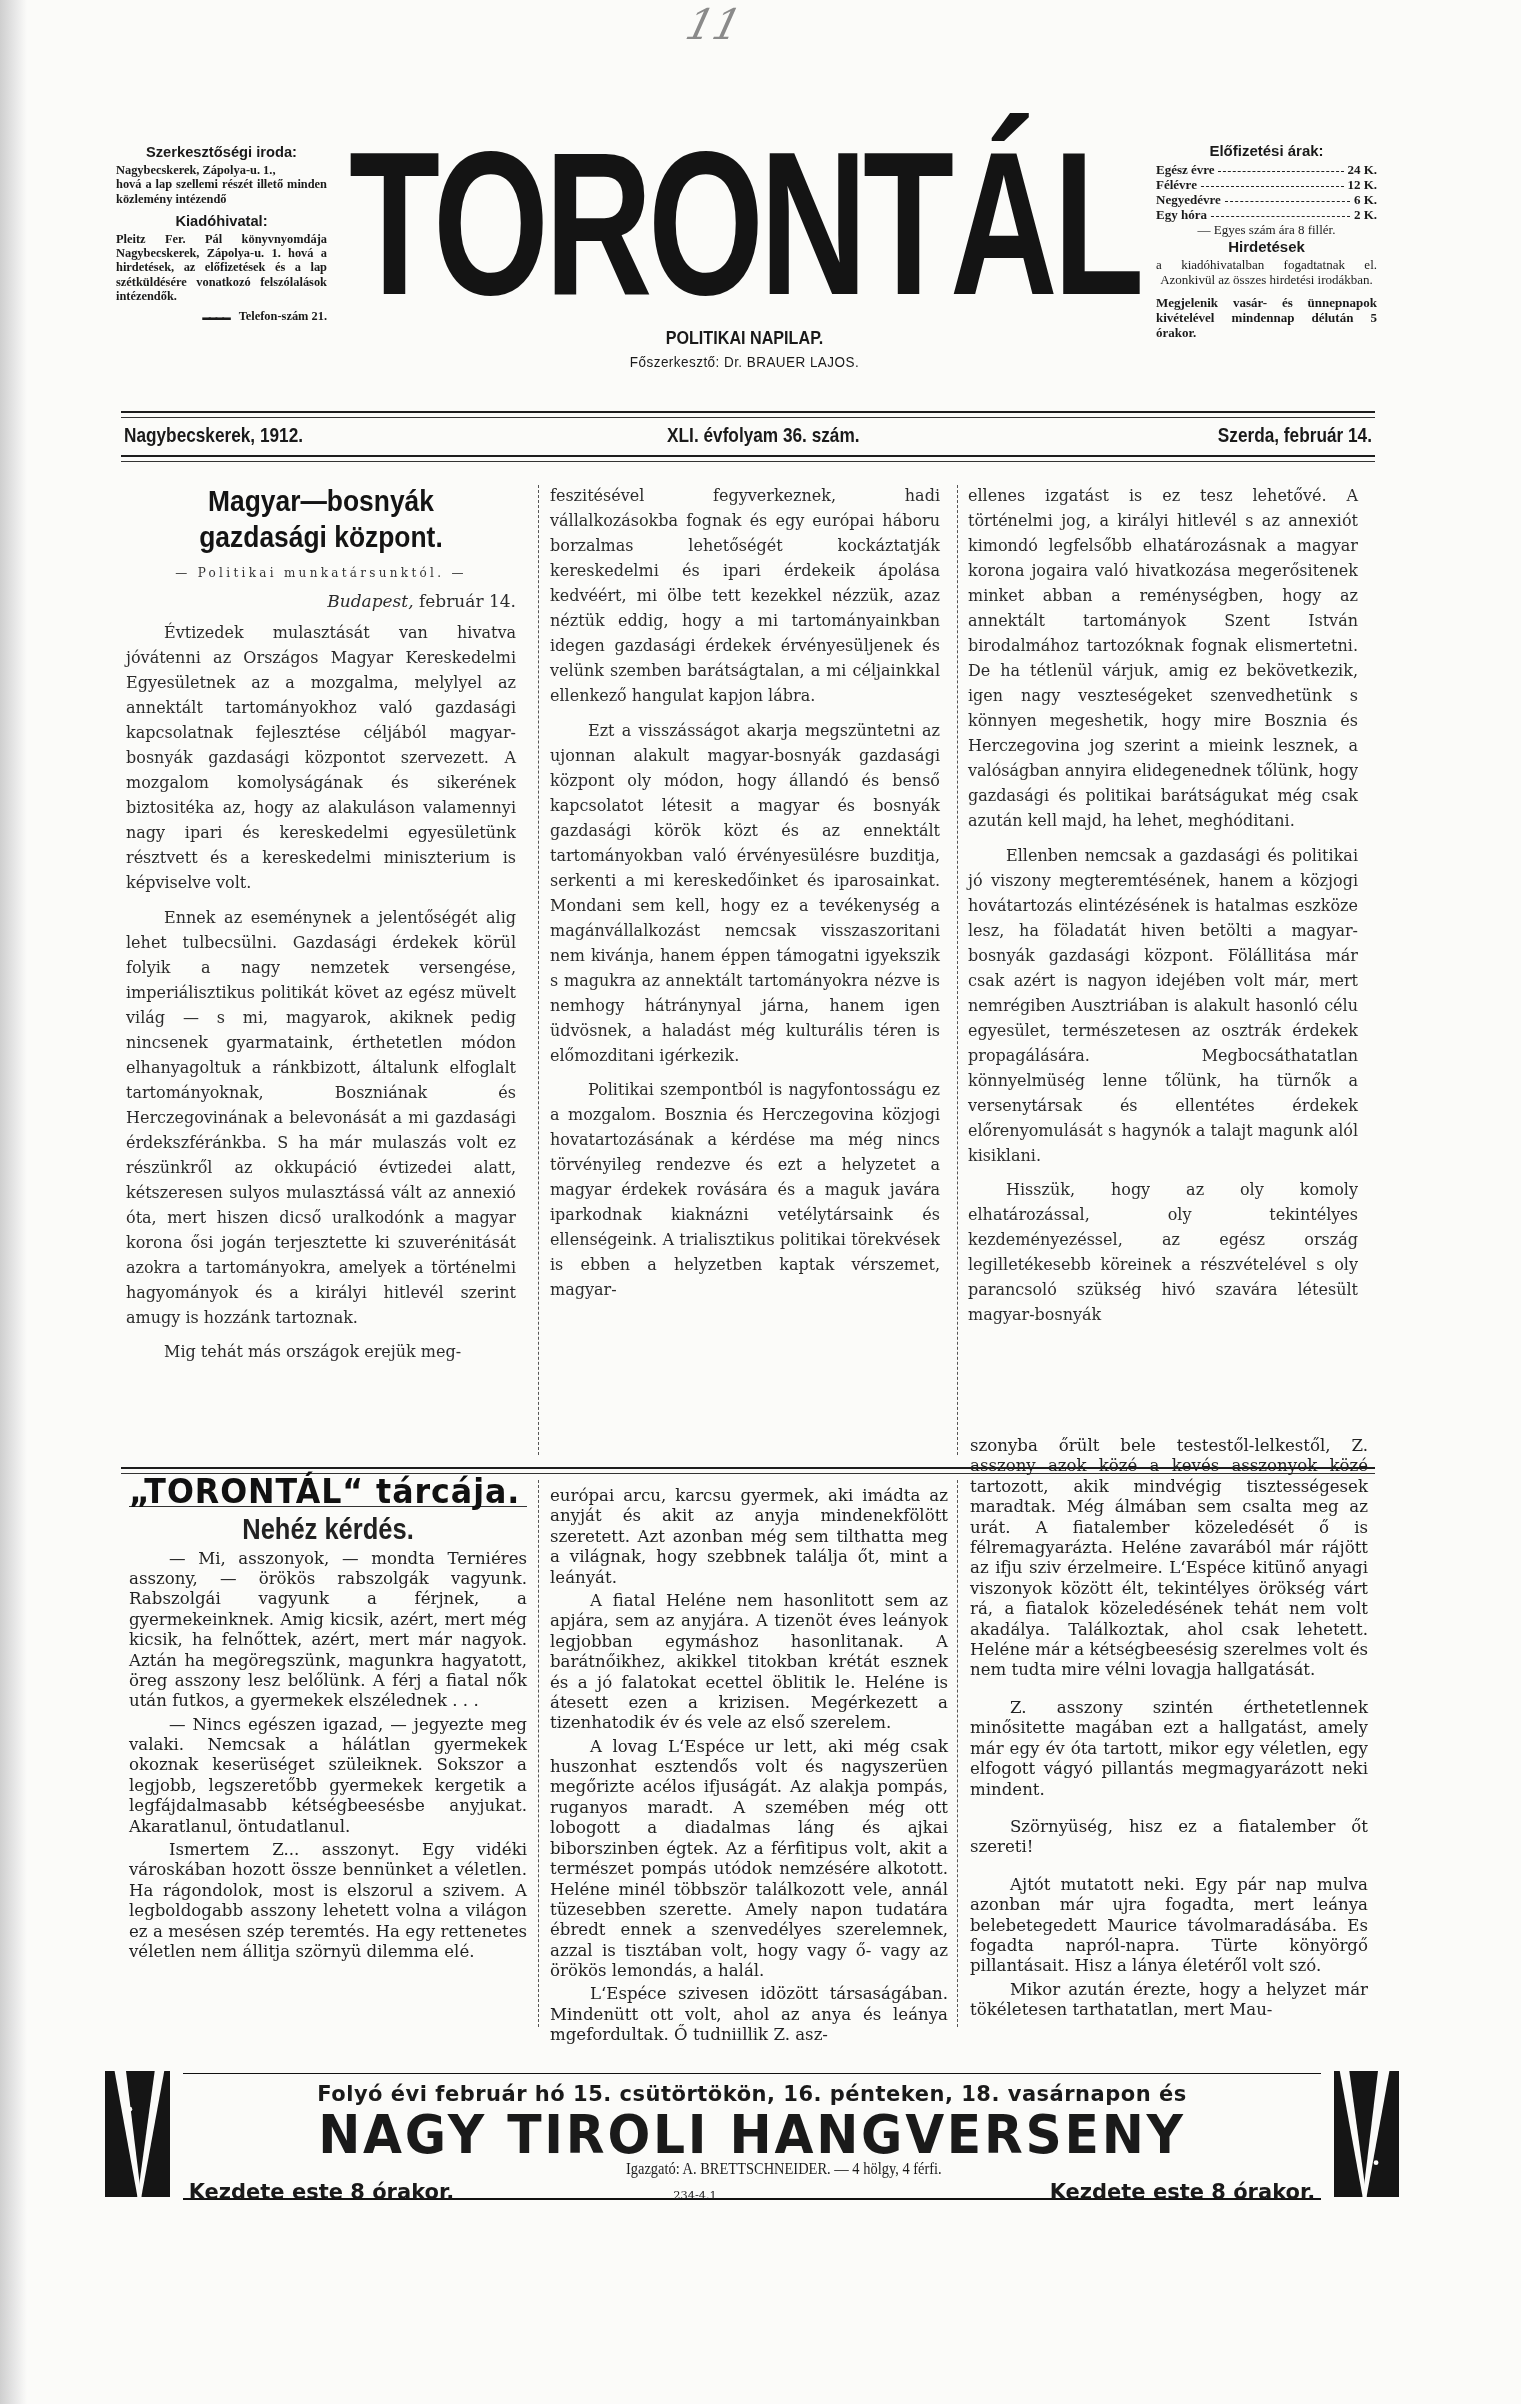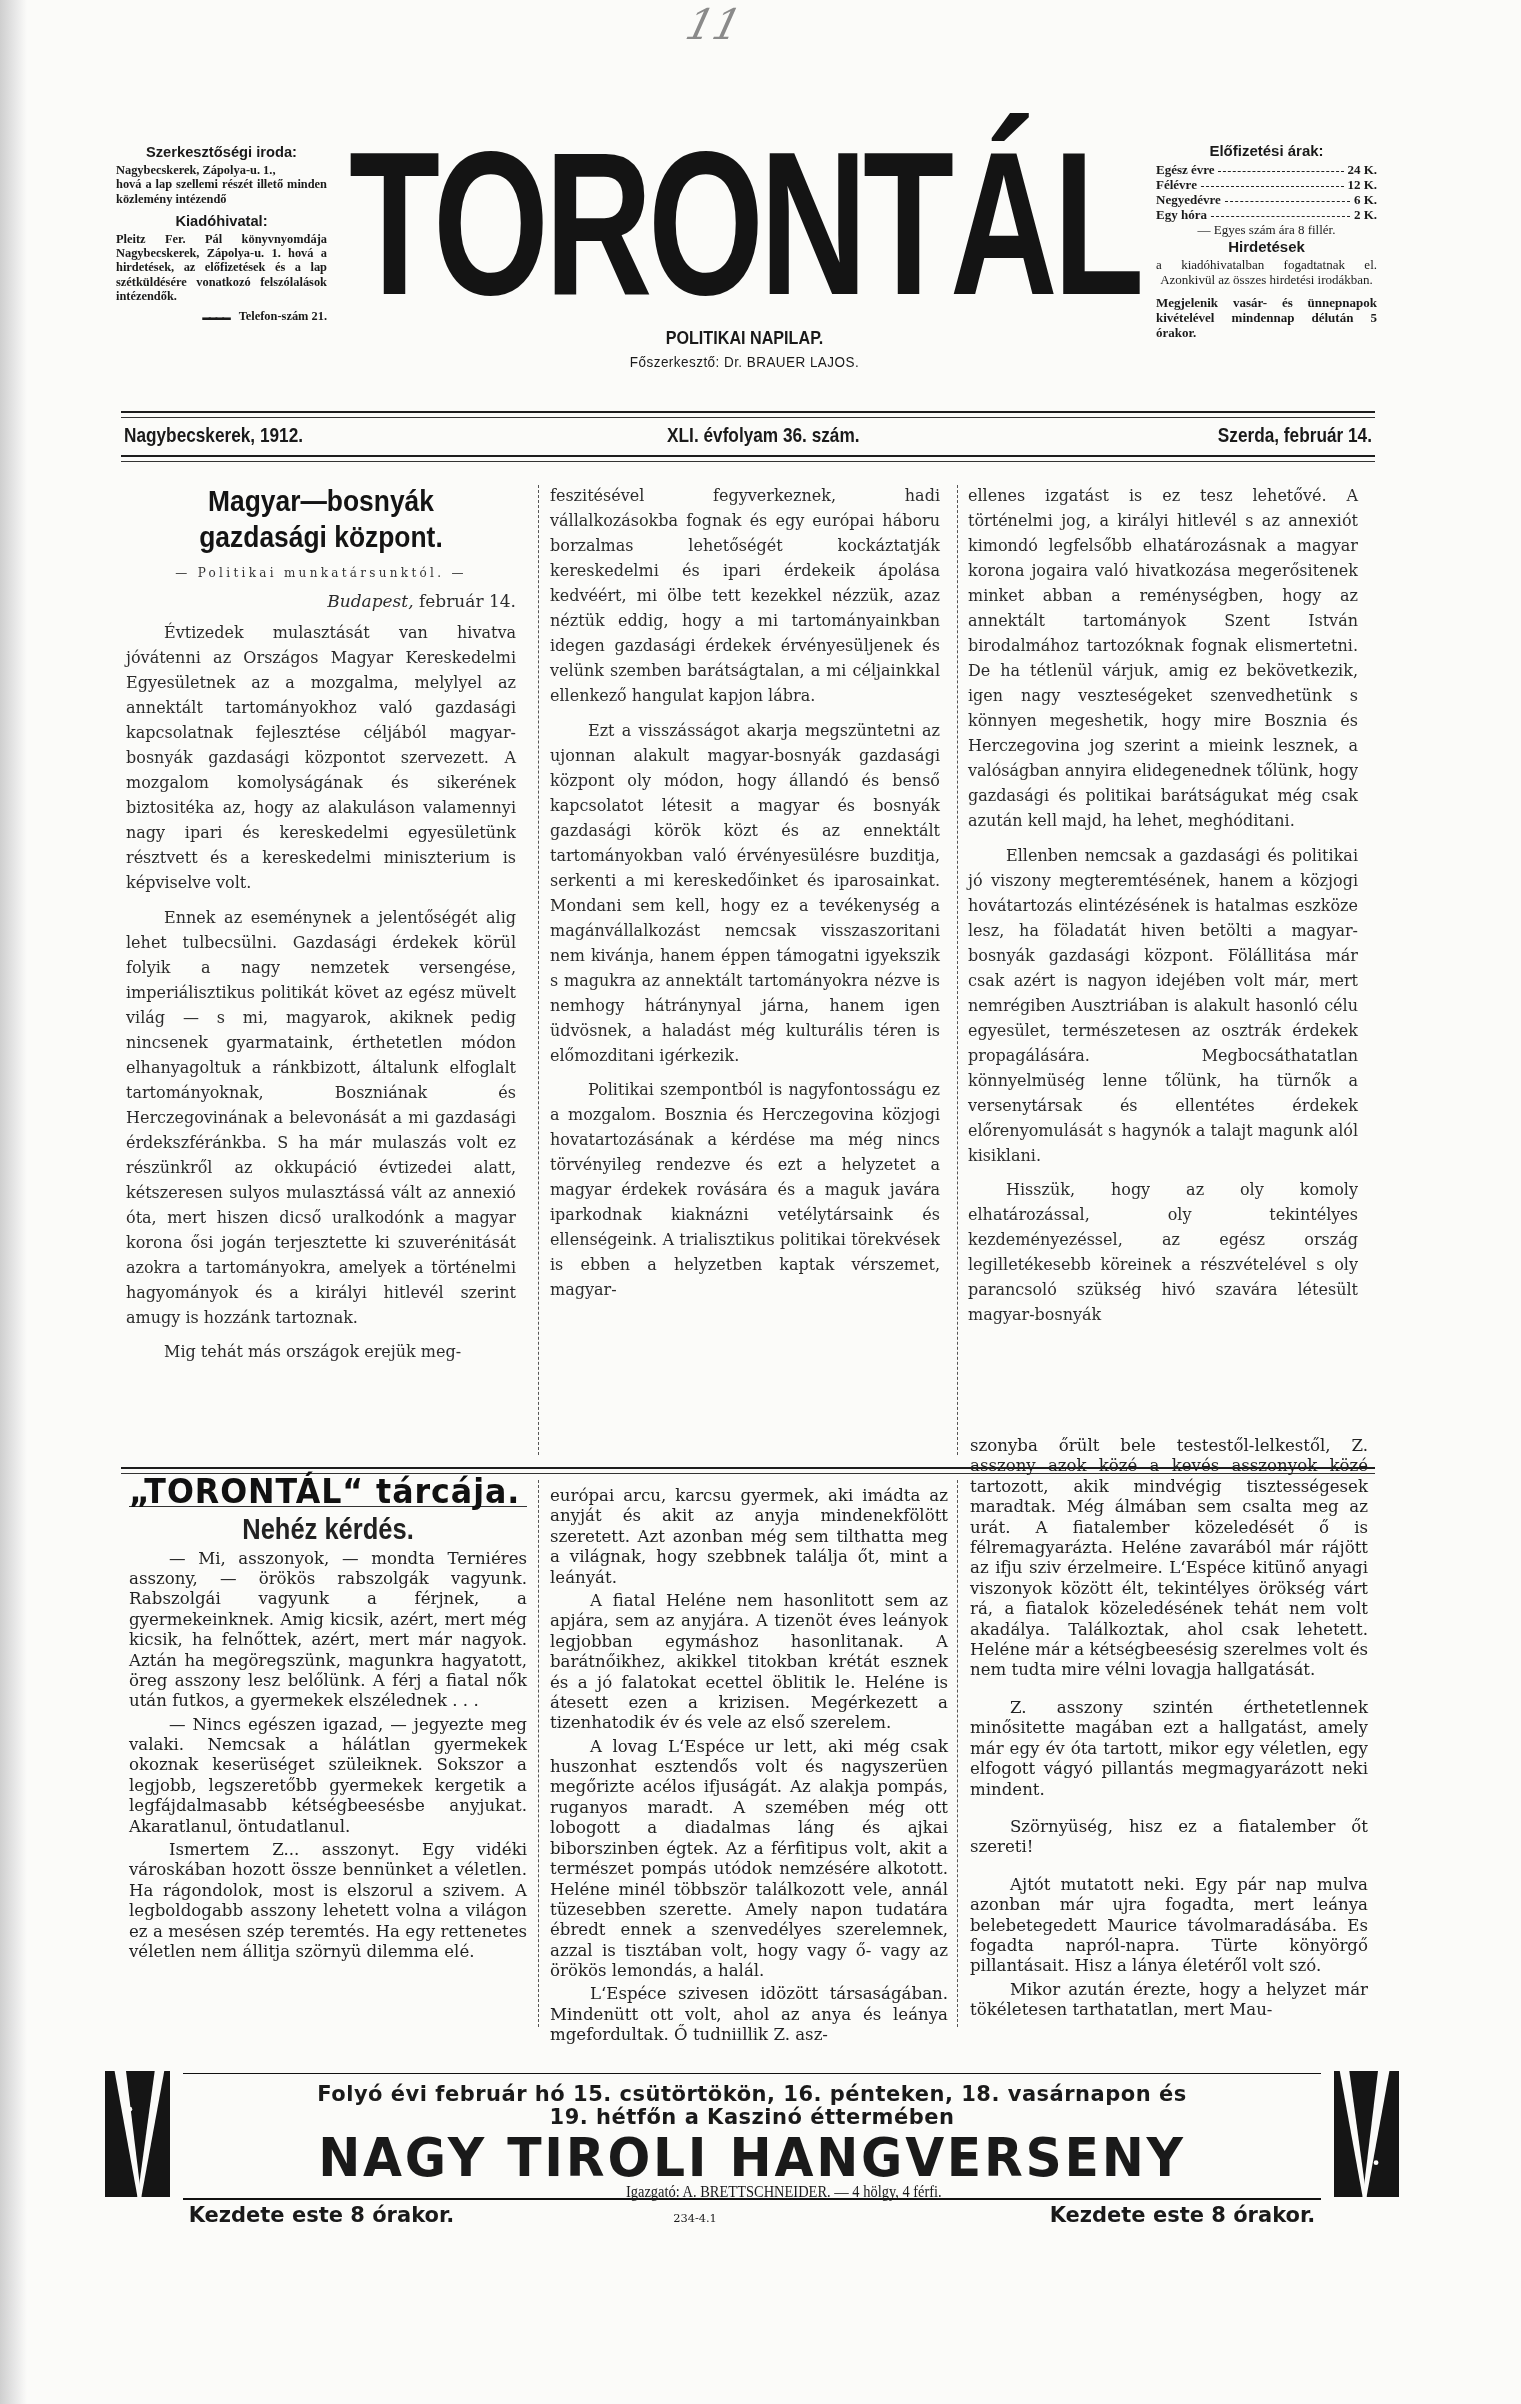--- a/index.html
+++ b/index.html
@@ -216,21 +216,20 @@
   <div class="flag left">
     <svg viewBox="0 0 68 132" preserveAspectRatio="none">
         <rect x="0" y="0" width="68" height="132" fill="#151515"></rect>
         <polygon points="10,0 22,0 38,132 34,132" fill="#fbfbf9"></polygon>
         <polygon points="52,0 62,0 38,132 34,132" fill="#fbfbf9"></polygon>
         <circle cx="26" cy="40" r="2.5" fill="#fbfbf9"></circle>
       </svg>
   </div>
   <div class="frame">
     <div class="line1">Folyó évi február hó 15. csütörtökön, 16. pénteken, 18. vasárnapon és</div>
-    <div class="line1" style="margin-top:0;">19. hétfőn a Kaszinó éttermében</div>
     <div class="big">NAGY TIROLI HANGVERSENY</div>
     <div class="row3">
         <span class="director">Igazgató: A. BRETTSCHNEIDER.  —  4 hölgy, 4 férfi.</span>
       </div>
     <div class="row4">
       <span class="start">Kezdete este 8 órakor.</span>
       <span class="code">234-4.1</span>
       <span class="start">Kezdete este 8 órakor.</span>
     </div>
   </div>

